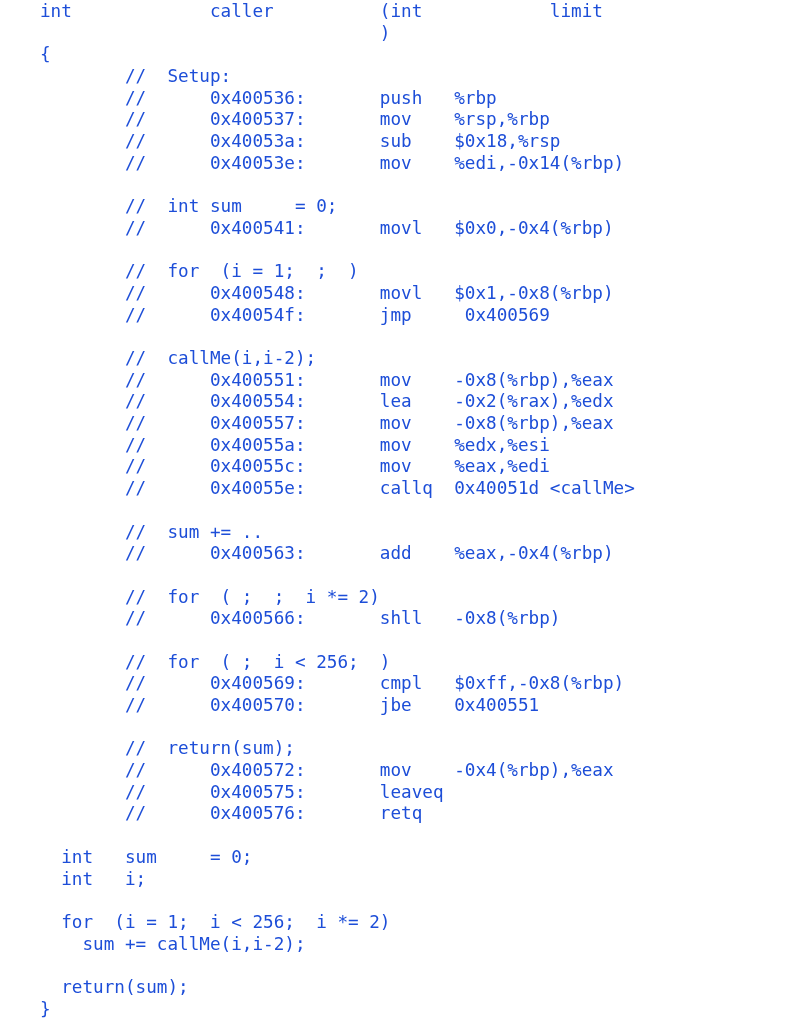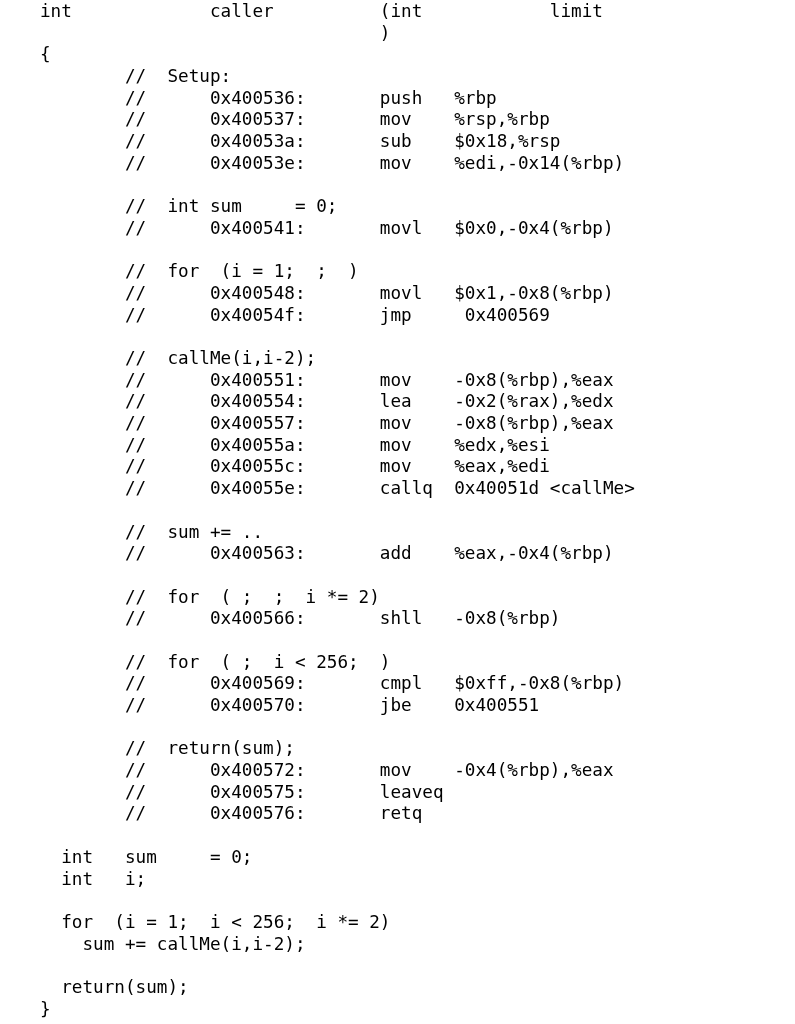--- a/index.html
+++ b/index.html
@@ -14,21 +14,21 @@
       position: relative;
     }
     .code {
       position: absolute;
       left: 40px;
       top: 1px;
       margin: 0;
       font-family: "DejaVu Sans Mono", "Liberation Mono", monospace;
       font-size: 17.65px;
       line-height: 21.7px;
-      color: #000000;
+      color: #1d4ed8;
       white-space: pre;
     }
     .code-line {
       display: block;
       height: 21.7px;
     }
   </style>
 </head>
 <body>
 

